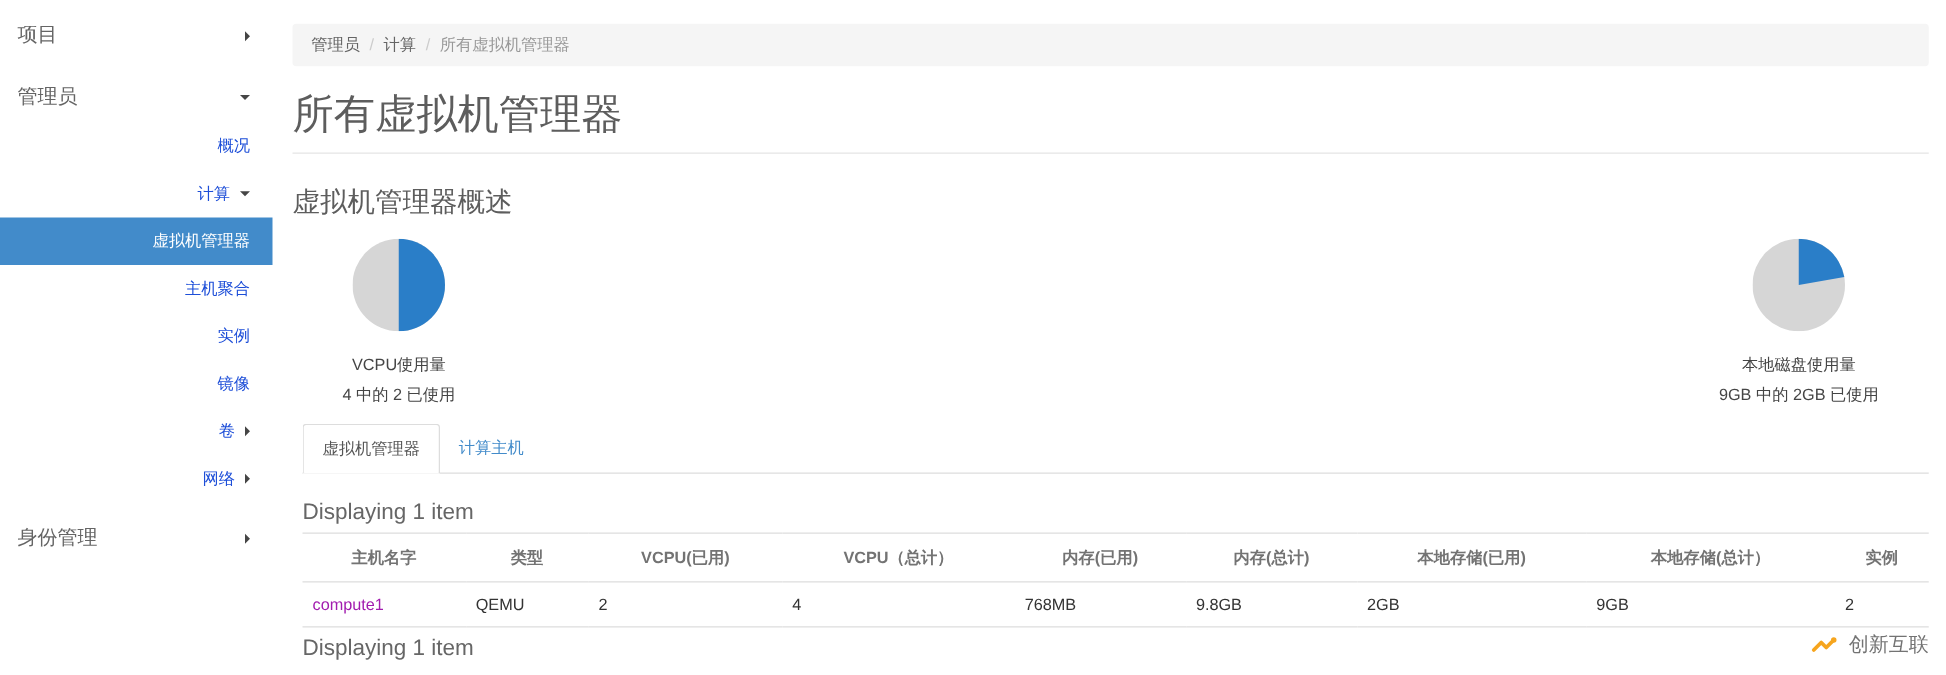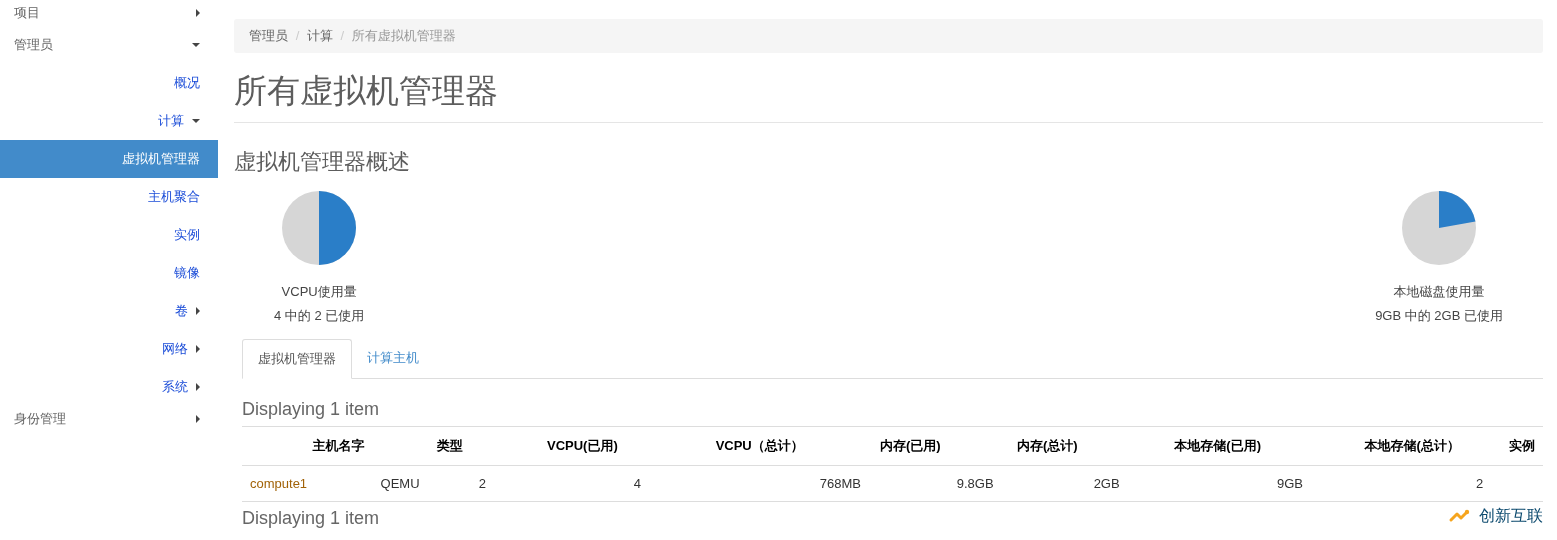--- a/index.html
+++ b/index.html
@@ -15,24 +15,24 @@
 }
 .sidebar {
   width: 218px;
   flex-shrink: 0;
   background: #fff;
 }
 .side-item {
   display: flex;
   justify-content: space-between;
   align-items: center;
-  padding: 4px 18px 10px 14px;
+  padding: 18px 18px 10px 14px;
   color: #656565;
   cursor: pointer;
-  font-size: 13px;
+  font-size: 16px;
 }
 .side-item .arrow {
   width: 0; height: 0;
   border-top: 4px solid transparent;
   border-bottom: 4px solid transparent;
   border-left: 4px solid #454545;
 }
 .side-item .arrow.down {
   border-top: 4px solid #454545;
   border-left: 4px solid transparent;
@@ -140,41 +140,41 @@
   color: #666;
   font-size: 18px;
   padding: 6px 0;
 }
 table {
   width: 100%;
   border-collapse: collapse;
   font-size: 13px;
 }
 thead th {
-  text-align: right;
+  text-align: center;
   font-weight: 700;
-  color: #000000;
+  color: #737373;
   padding: 10px 8px;
   border-top: 1px solid #ddd;
   border-bottom: 1px solid #ddd;
 }
 tbody td {
   padding: 10px 8px;
   border-bottom: 1px solid #ddd;
   color: #333;
 }
-tbody td.link { color: #a16207; cursor: pointer; }
+tbody td.link { color: #a21caf; cursor: pointer; }
 .footer-brand {
   position: fixed;
   right: 14px;
   bottom: 12px;
   display: flex;
   align-items: center;
   gap: 8px;
-  color: #0c4a6e;
+  color: #737373;
   font-size: 16px;
   font-weight: 500;
 }
 .brand-icon {
   width: 24px;
   height: 24px;
 }
 </style>
 </head>
 <body>
@@ -206,24 +206,20 @@
   </div>
   <div class="side-sub">
     <span>镜像</span>
   </div>
   <div class="side-sub">
     <span>卷</span>
     <span class="arrow"></span>
   </div>
   <div class="side-sub">
     <span>网络</span>
-    <span class="arrow"></span>
-  </div>
-  <div class="side-sub">
-    <span>系统</span>
     <span class="arrow"></span>
   </div>
   <div class="side-item">
     <span>身份管理</span>
     <span class="arrow"></span>
   </div>
 </div>
 
 <div class="main">
   <div class="breadcrumb">

